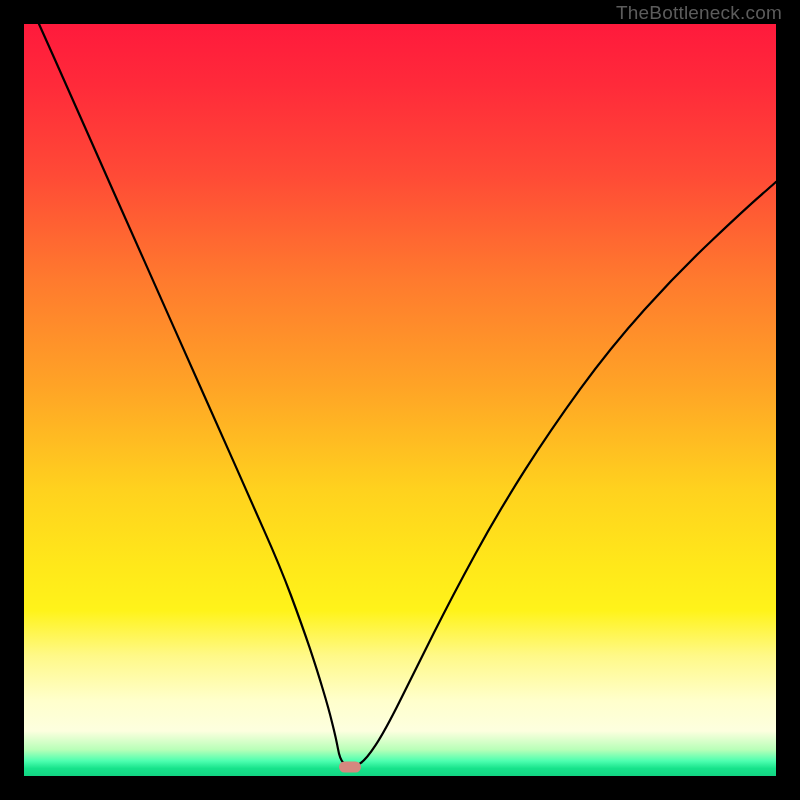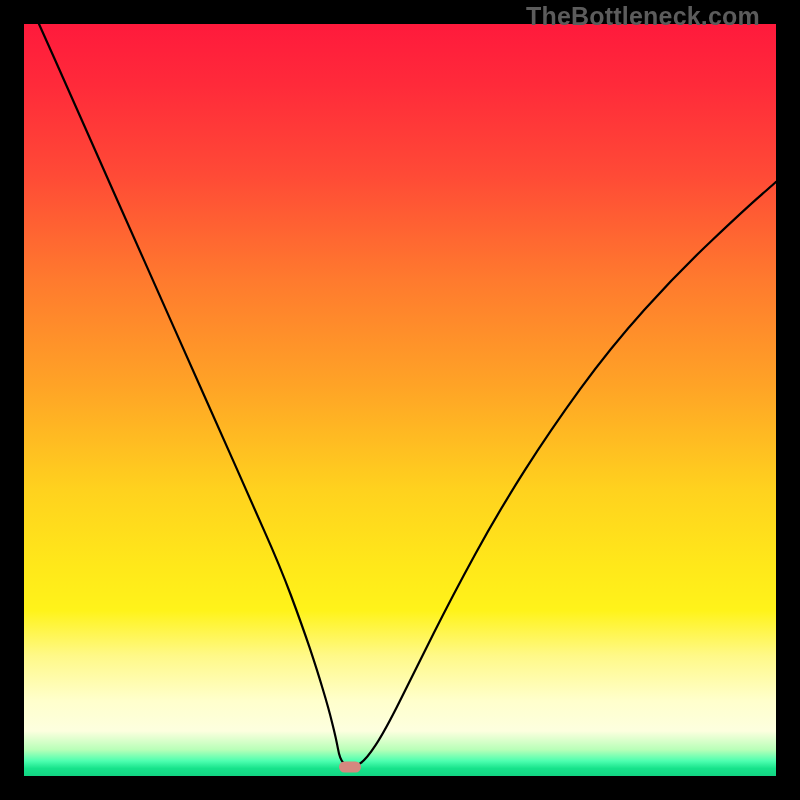--- a/index.html
+++ b/index.html
@@ -49,24 +49,24 @@
   }
   .curve-svg {
     position: absolute;
     inset: 0;
     width: 100%;
     height: 100%;
   }
   .watermark {
     position: absolute;
     top: 2px;
-    right: 40px;
+    right: 18px;
     color: #5c5c5c;
-    font-size: 25px;
-    font-weight: 700;
+    font-size: 19px;
+    font-weight: 400;
     letter-spacing: 0.2px;
     pointer-events: none;
   }
   .marker {
     position: absolute;
     width: 22px;
     height: 11px;
     border-radius: 6px;
     background: #d5887f;
     transform: translate(-50%, -50%);

